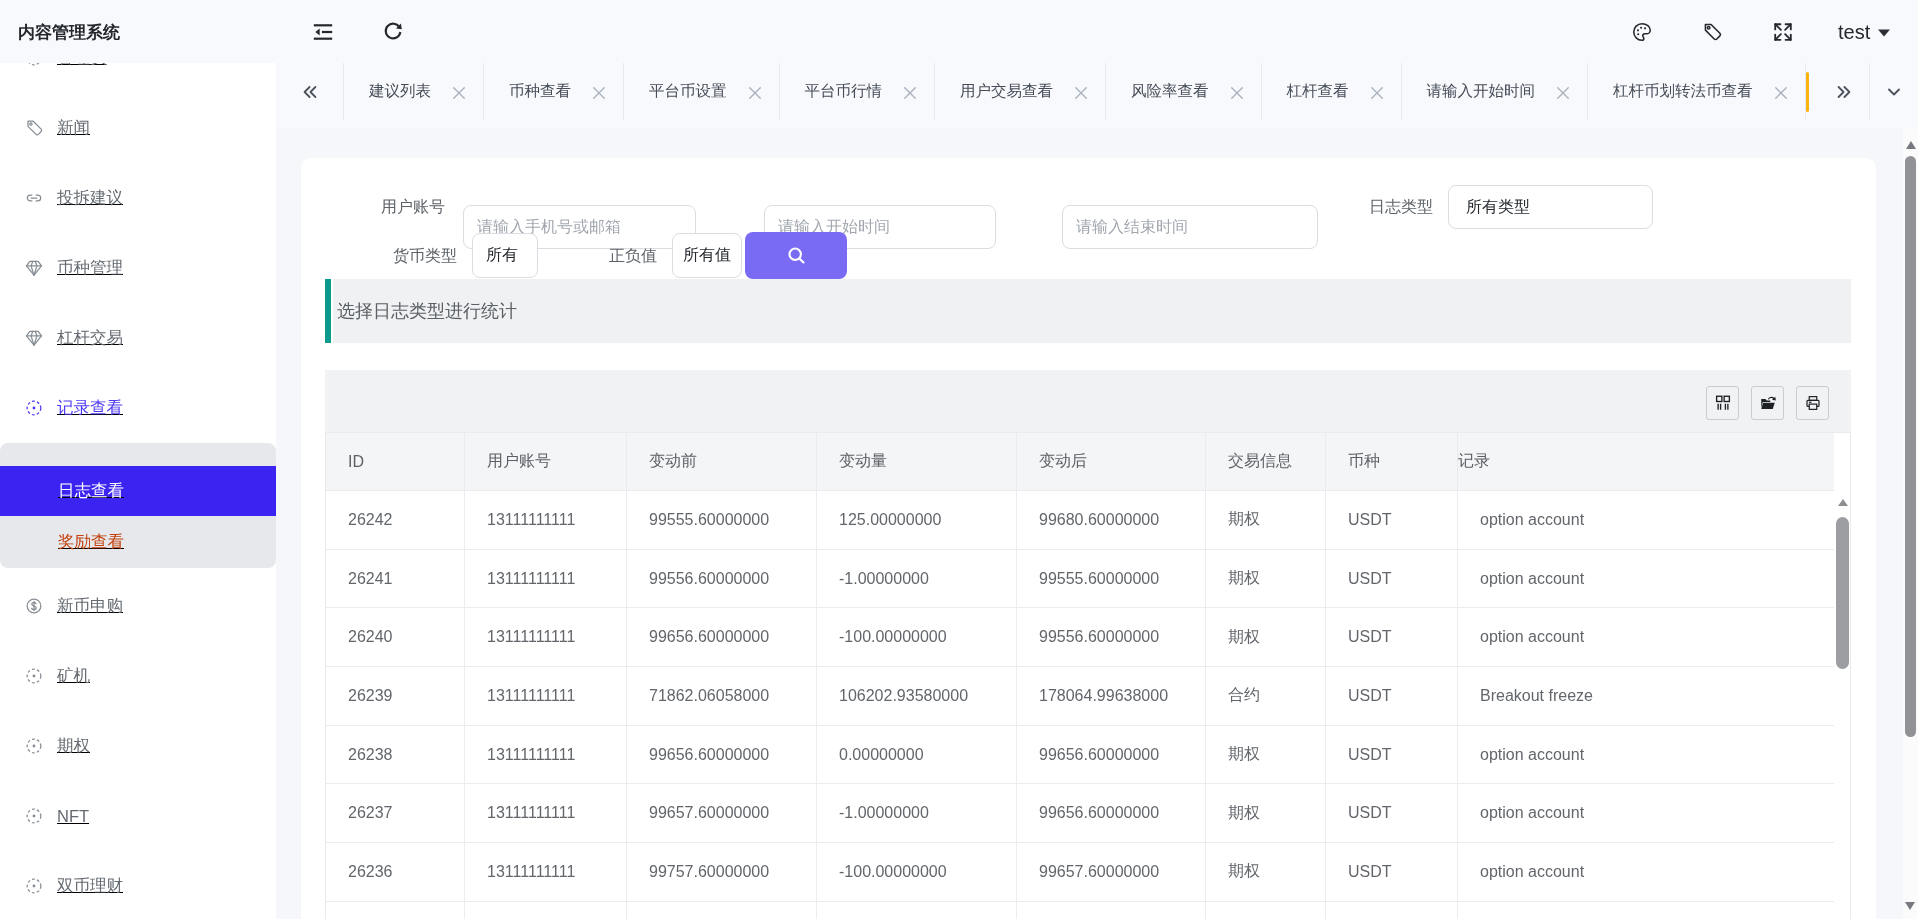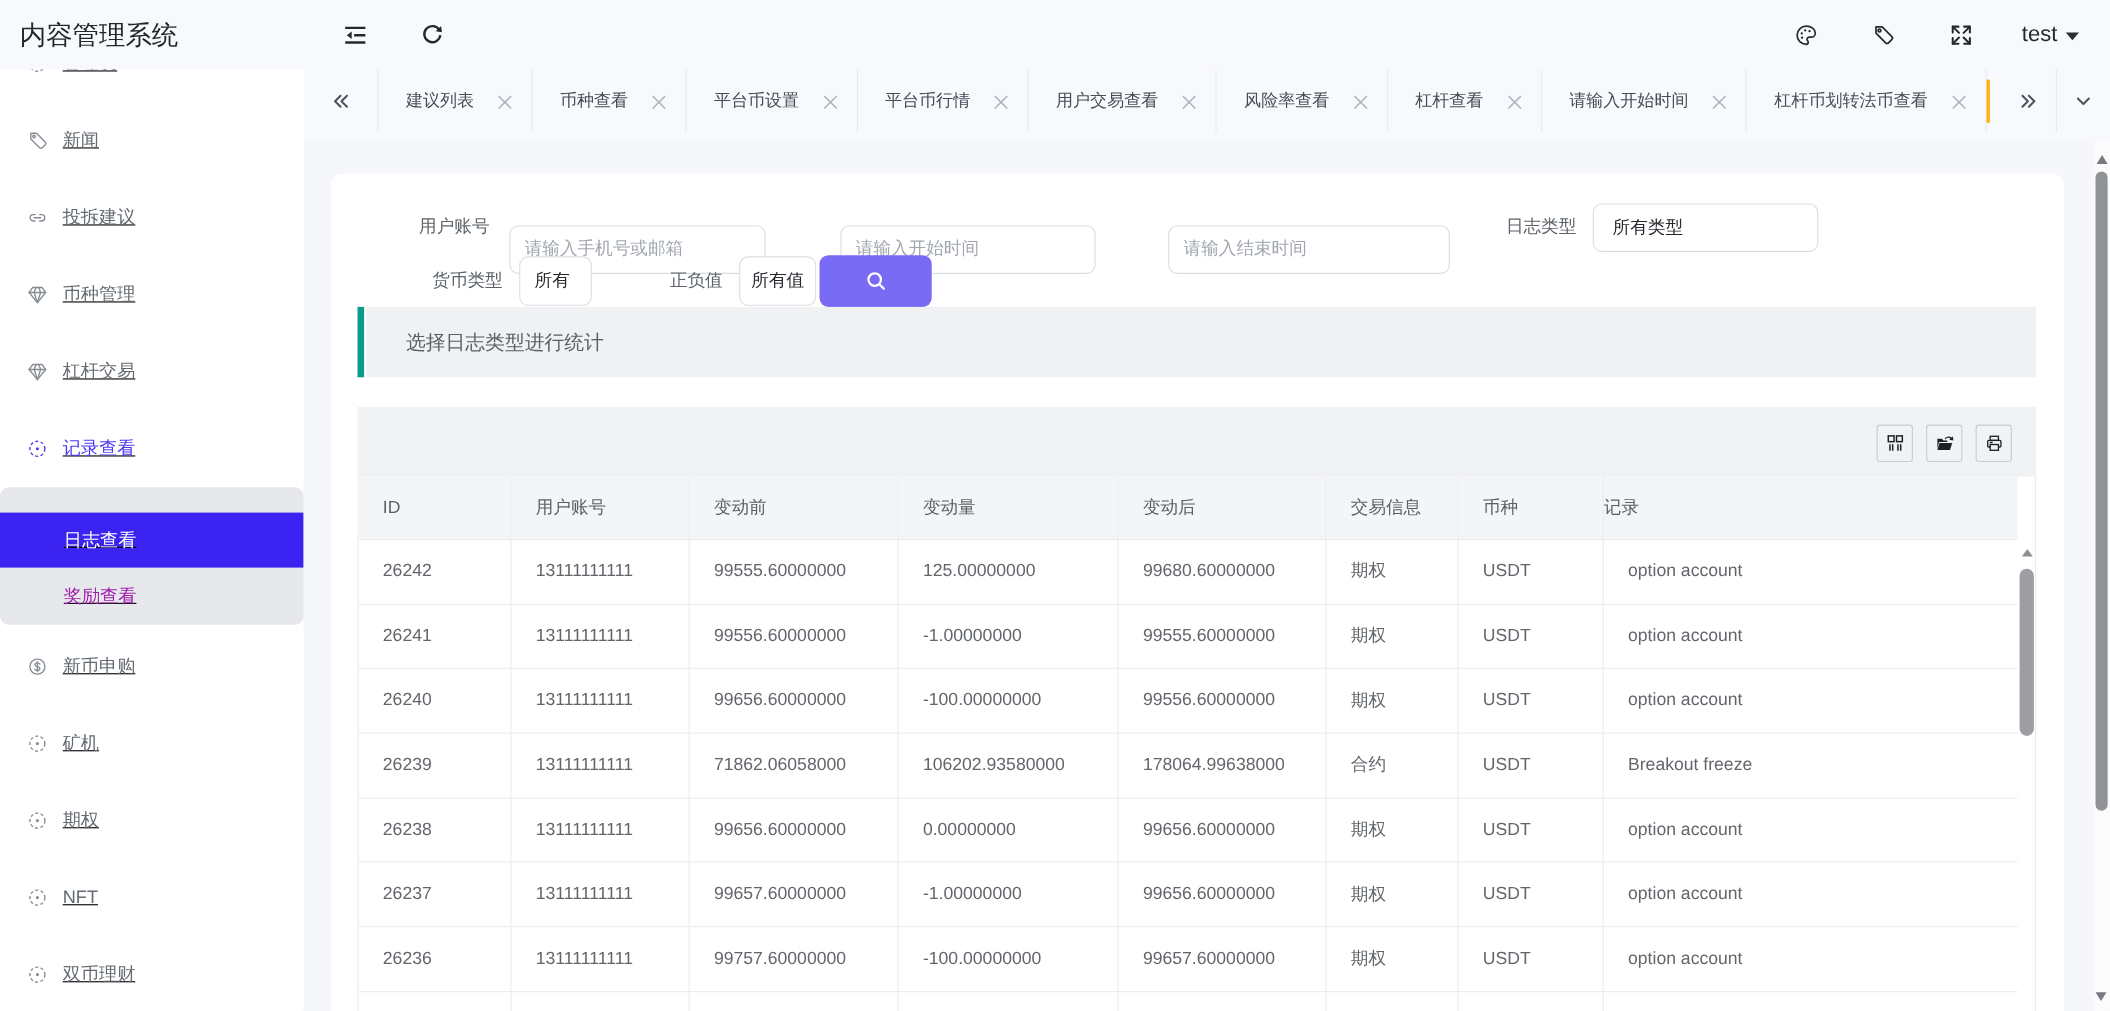--- a/index.html
+++ b/index.html
@@ -9,27 +9,27 @@
 
   
   .sidebar { position:absolute; left:0; top:0; width:276px; height:919px; background:#ffffff; z-index:5; }
   .menu { position:absolute; left:0; top:38px; width:100%;text-decoration:underline; }
   .menu-item { height:40px; margin-bottom:30px; display:flex; align-items:center; color:#646a71; font-size:16.5px; cursor:pointer; }
   .menu-item .mi-icon { width:20px; height:20px; margin-left:24px; margin-right:13px; color:#878d94; flex:0 0 auto; }
   .menu-item .mi-icon svg { width:20px; height:20px; display:block; }
   .menu-item.active { color:#4c3af3; }
   .menu-item.active .mi-icon { color:#4c3af3; }
   .submenu { margin:-15px 0 18px 0; background:#e7e8eb; border-radius:8px; overflow:hidden; padding-top:23px; }
-  .submenu-item { height:50px; display:flex; align-items:center; padding-left:58px; font-size:16.5px; color:#a21caf; cursor:pointer; }
+  .submenu-item { height:50px; display:flex; align-items:center; padding-left:58px; font-size:16.5px; color:#c2410c; cursor:pointer; }
   .submenu-item.selected { background:#3b23f2; color:#ffffff; }
   .submenu-item:last-child { height:52px; }
 
   
   .topbar { position:absolute; left:0; top:0; width:1918px; height:63px; background:#f8f9fc; z-index:10; display:flex; align-items:center; }
-  .logo { position:absolute; left:18px; top:50%; transform:translateY(-50%); font-size:24px; font-weight:400; color:#23272d; letter-spacing:0; }
+  .logo { position:absolute; left:18px; top:50%; transform:translateY(-50%); font-size:17px; font-weight:700; color:#23272d; letter-spacing:0; }
   .tb-icon { position:absolute; top:50%; transform:translateY(-50%); width:22px; height:22px; color:#24282e; cursor:pointer; }
   .tb-icon svg { width:100%; height:100%; display:block; }
   .user-box { position:absolute; top:50%; transform:translateY(-50%); left:1838px; display:flex; align-items:center; cursor:pointer; }
   .user-name { font-size:20px; color:#23272e; }
   .caret-down { width:0; height:0; border-left:6px solid transparent; border-right:6px solid transparent; border-top:7px solid #2a2e34; margin-left:8px; margin-top:2px; }
 
   
   .tabbar { position:absolute; left:276px; top:63px; width:1642px; height:65px; background:#f8f9fc; z-index:4; display:flex; align-items:flex-start; }
   .tab-nav-left { width:68px; height:57px; display:flex; align-items:center; justify-content:center; border-right:1px solid #e7e9ed; color:#4b525c; cursor:pointer; flex:0 0 auto; }
   .tab-nav-left svg, .tab-nav-right svg, .tab-list-toggle svg { width:20px; height:20px; display:block; }
@@ -50,21 +50,21 @@
   .f-input { position:absolute; height:44px; background:#fff; border:1px solid #dadde2; border-radius:8px; font-size:16px; color:#25292e; padding:0 13px; font-family:inherit;margin-top:20px; }
   .f-input::placeholder { color:#a2a7af; }
   .f-select { position:absolute; height:44px; background:#fff; border:1px solid #dadde2; border-radius:8px; font-size:16px; color:#25292e; display:flex; align-items:center; padding:0 13px; cursor:pointer; white-space:nowrap; }
   .search-btn { position:absolute; left:444px; top:74px; width:102px; height:47px; background:#7a6bf5; border:none; border-radius:8px; display:flex; align-items:center; justify-content:center; cursor:pointer; }
   .search-btn svg { width:21px; height:21px; }
 
   
   .alert { position:absolute; left:24px; top:121px; width:1526px; height:64px; display:flex; }
   .alert-bar { width:6px; background:#0c9a8d; flex:0 0 auto; }
   .alert-body { flex:1; background:#f0f1f2; margin-left:2px; display:flex; align-items:center; }
-  .alert-text { font-size:18px; color:#5a6066; margin-left:36px; }
+  .alert-text { font-size:18px; color:#5a6066; margin-left:4px; }
 
   
   .tb-tools { position:absolute; left:24px; top:212px; width:1526px; height:62px; background:#f1f2f4; display:flex; align-items:center; justify-content:flex-end; }
   .tool-btn { width:33px; height:34px; border:1px solid #c9ccd0; border-radius:3px; background:transparent; margin-left:12px; margin-top:4px; display:flex; align-items:center; justify-content:center; color:#1d2125; cursor:pointer; }
   .tool-btn svg { width:18px; height:18px; display:block; }
   .tool-btn:last-child { margin-right:22px; }
 
   
   .table { position:absolute; left:24px; top:274px; width:1526px; border-left:1px solid #e9ebee; border-right:1px solid #e9ebee; }
   .t-row { display:grid; grid-template-columns:139px 162px 190px 200px 189px 120px 132px 376px 16px; }

